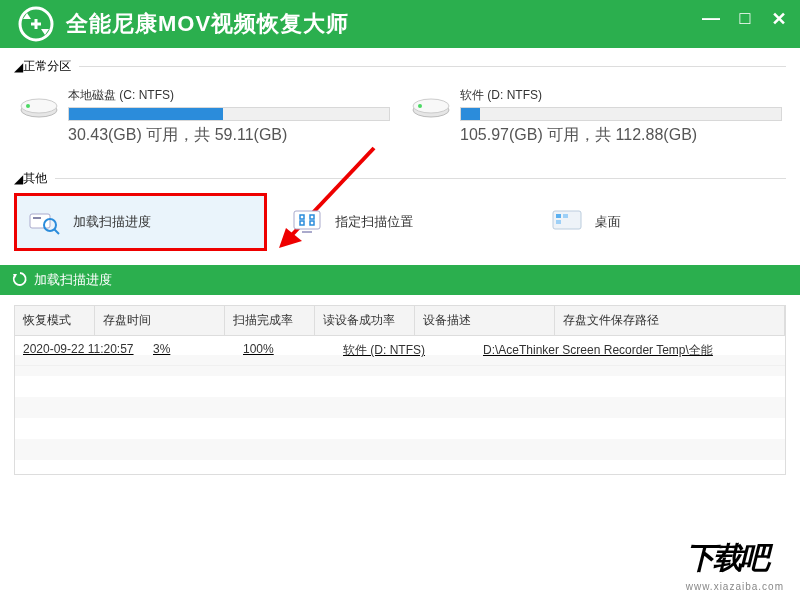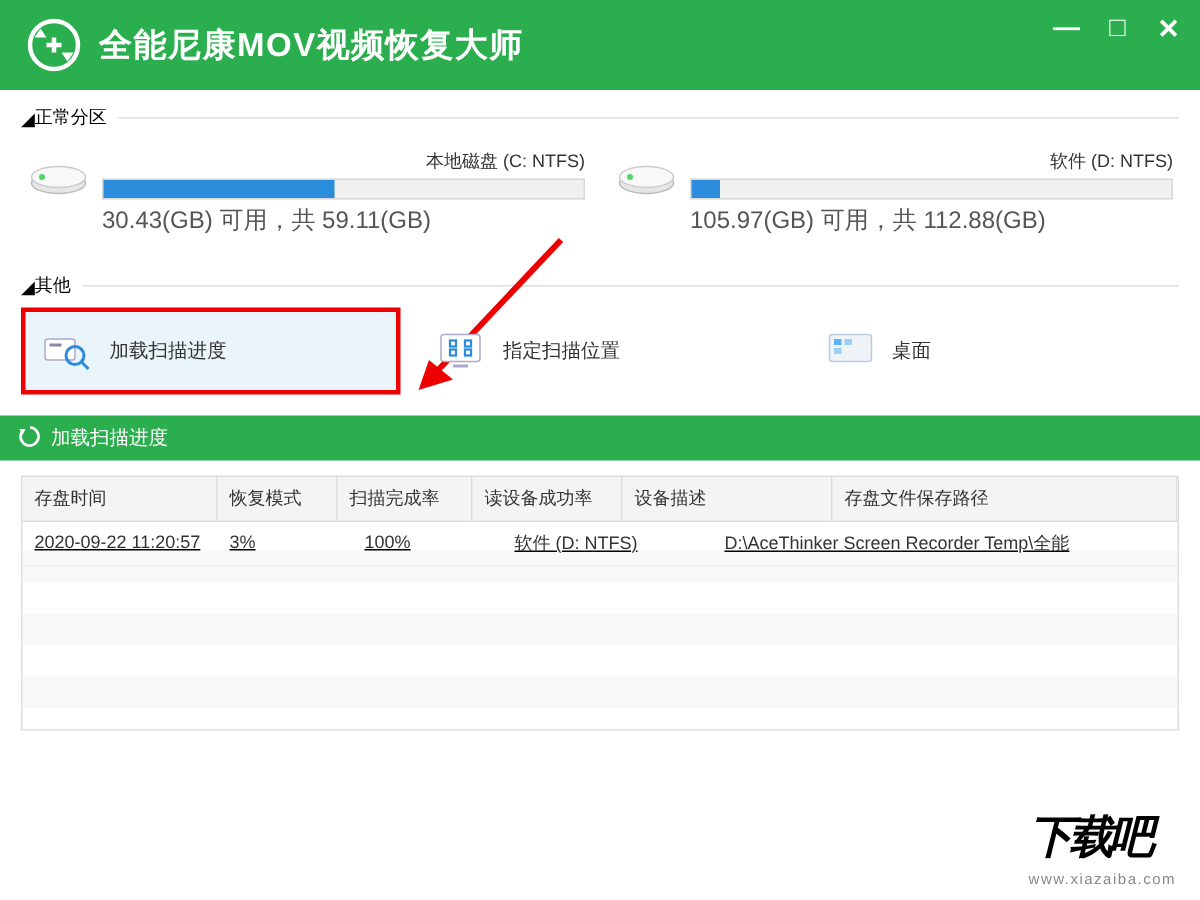--- a/index.html
+++ b/index.html
@@ -1,31 +1,31 @@
 <!DOCTYPE html>
 <html><head>
 <meta charset="utf-8">
 <style>
   * { margin: 0; padding: 0; box-sizing: border-box; }
   body { font-family: "Microsoft YaHei", Arial, sans-serif; font-size: 12px; background: #fff; width: 800px; height: 600px; overflow: hidden; position: relative; }
   
-  .titlebar { background: #2baf4e; height: 60px; display: flex; align-items: center; padding: 0 16px; position: relative; }
+  .titlebar { background: #2baf4e; height: 48px; display: flex; align-items: center; padding: 0 16px; position: relative; }
   .logo-icon { width: 40px; height: 40px; margin-right: 10px; display: flex; align-items: center; justify-content: center; }
   .app-title { color: #fff; font-size: 22px; font-weight: bold; letter-spacing: 1px; }
   .window-controls { position: absolute; right: 12px; top: 8px; display: flex; gap: 16px; }
   .wctl { color: #fff; font-size: 18px; font-weight: bold; cursor: pointer; width: 18px; text-align: center; }
   
   .content { padding: 10px 14px 0 14px; }
   .section-line { height: 1px; background: #ddd; flex: 1; margin-left: 8px; }
   
   .drives { display: flex; gap: 12px; margin-bottom: 18px; }
   .drive { flex: 1; display: flex; gap: 8px; padding: 6px 4px; cursor: pointer; }
   .drive-icon { width: 42px; height: 36px; display: flex; align-items: center; justify-content: center; }
   .drive-info { flex: 1; }
-  .drive-name { font-size: 12px; color: #333; margin-bottom: 3px; text-align: right; }
+  .drive-name { font-size: 12px; color: #333; margin-bottom: 3px; }
   .drive-bar { height: 14px; background: #f0f0f0; border: 1px solid #d8d8d8; position: relative; margin-bottom: 4px; }
   .drive-bar-fill { height: 100%; background: #2b8cdb; }
   .drive-stats { font-size: 16px; color: #555; }
   
   .others { display: flex; gap: 12px; margin-bottom: 14px; position: relative; }
   .other-item { flex: 1; display: flex; align-items: center; gap: 10px; padding: 12px 10px; cursor: pointer; position: relative; height: 58px; }
   .other-item.highlighted { background: #eaf4fb; border: 3px solid #e00; }
   .other-icon { width: 36px; height: 30px; display: flex; align-items: center; justify-content: center; }
   .other-label { font-size: 13px; color: #333; }
   
@@ -184,22 +184,22 @@
   <div class="table-body-bg">
     <div class="stripe"></div>
       <div class="stripe"></div>
       <div class="stripe"></div>
       <div class="stripe"></div>
       <div class="stripe"></div>
       <div class="stripe"></div>
       <div class="stripe"></div>
   </div>
   <div class="thead">
+    <div class="th col1">恢复模式</div>
     <div class="th col0">存盘时间</div>
-    <div class="th col1">恢复模式</div>
     <div class="th col2">扫描完成率</div>
     <div class="th col3">读设备成功率</div>
     <div class="th col4">设备描述</div>
     <div class="th col5">存盘文件保存路径</div>
   </div>
   <div class="trow trow-actual">
     <div class="td col0">2020-09-22 11:20:57</div>
     <div class="td col2">3%</div>
     <div class="td col3">100%</div>
     <div class="td col4">软件 (D: NTFS)</div>

